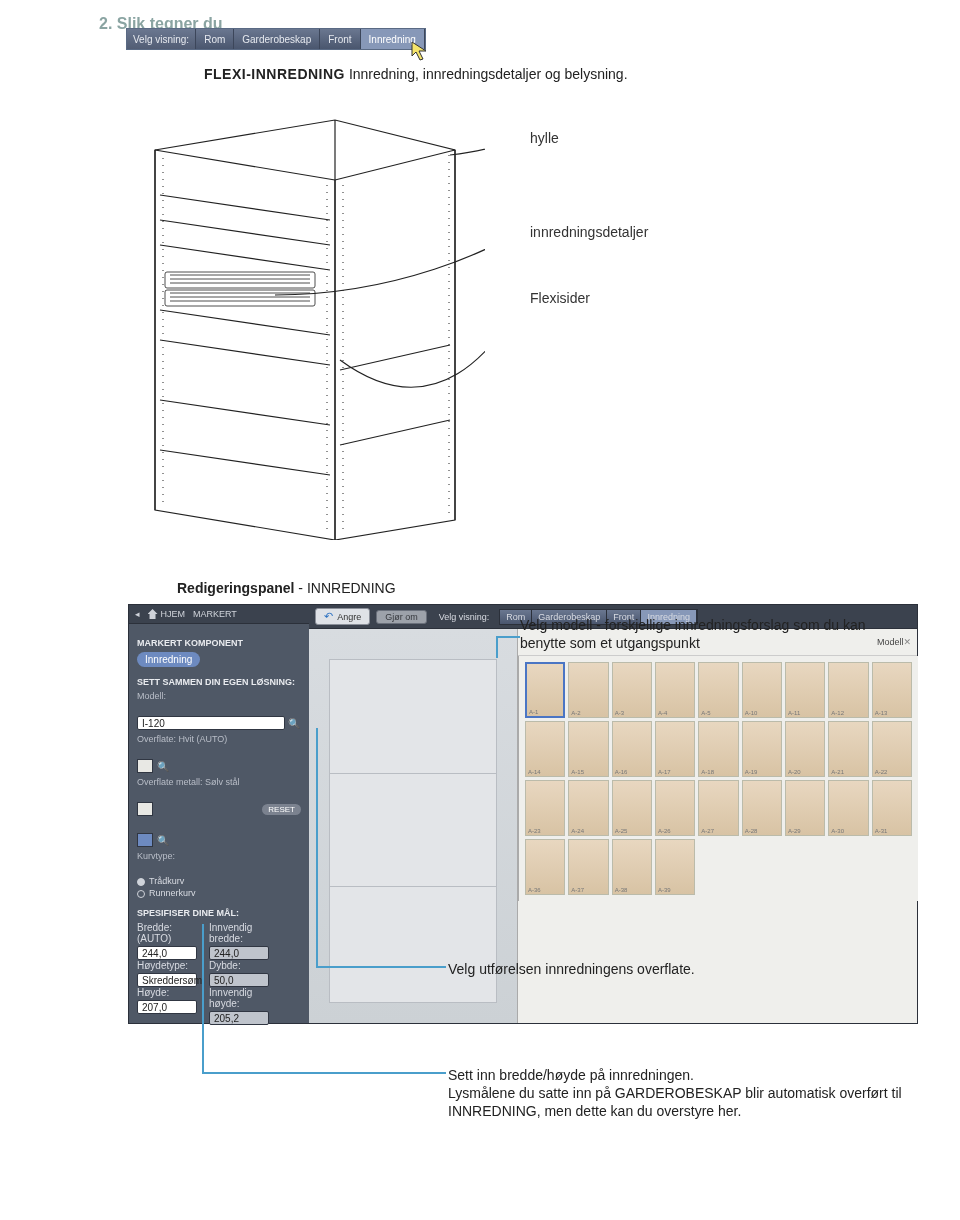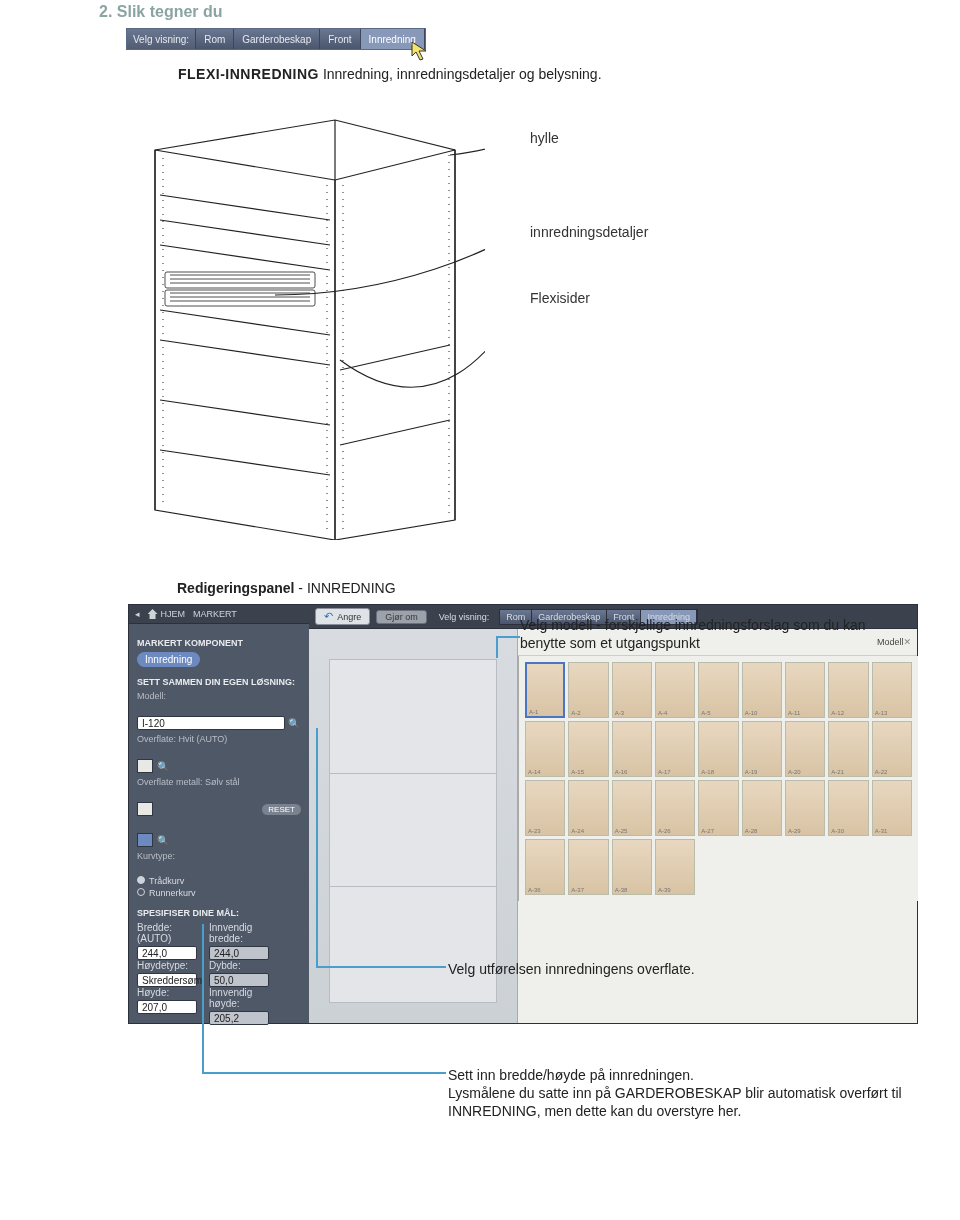--- a/index.html
+++ b/index.html
@@ -6,21 +6,21 @@
   body {
     width: 960px;
     height: 1220px;
     background: #fff;
     font-family: Arial, Helvetica, sans-serif;
     position: relative;
     color: #222;
   }
   .section-title {
     position: absolute;
-    left: 92px; top: 0px;
+    left: 92px; top: 12px;
     background: #fff;
     font-weight: bold;
     font-size: 16px;
     color: #8aa4a2;
     padding: 2px 6px;
     border: 1px solid transparent;
   }
   
   .toolbar {
     position: absolute;
@@ -53,21 +53,21 @@
     position:absolute;
     left: 412px; top: 42px;
     width:0;height:0;
   }
   .cursor-arrow svg { overflow:visible; }
   .caption-line {
     position:absolute;
     left: 178px; top: 66px;
     font-size: 14px;
   }
-  .caption-line b { font-weight:bold; letter-spacing:0.5px; }
+  .caption-line b { font-weight:bold; letter-spacing:0.5px;margin-left:26px; }
   
   .wardrobe {
     position:absolute;
     left: 135px; top: 100px;
     width: 350px; height: 440px;
   }
   .callout {
     position:absolute;
     font-size: 14px;
     color:#333;
@@ -145,21 +145,21 @@
     border:1px solid #303642;
     background:#e8e8e4;
   }
   .swatch.blue { background:#6d8ac0; }
   .reset-btn {
     background:#7b828f; color:#fff;
     border-radius:8px; font-size:8px;
     padding:1px 6px; margin-left:auto;
   }
   .radio-row { display:flex; flex-direction:column; gap:2px; }
-  .radio { display:flex; align-items:flex-start; gap:4px; font-size:9px; }
+  .radio { display:flex; align-items:flex-end; gap:4px; font-size:9px; }
   .radio .dot { width:8px;height:8px;border-radius:50%;border:1px solid #cfd3da; }
   .radio .dot.on { background:#cfd3da; }
   .dims { display:flex; flex-wrap:wrap; }
   .dims .col { display:flex; flex-direction:column; gap:2px; width:72px;}
   .ep-right {
     flex:1;
     background:#4f5866;
     display:flex;
     flex-direction:column;
   }

